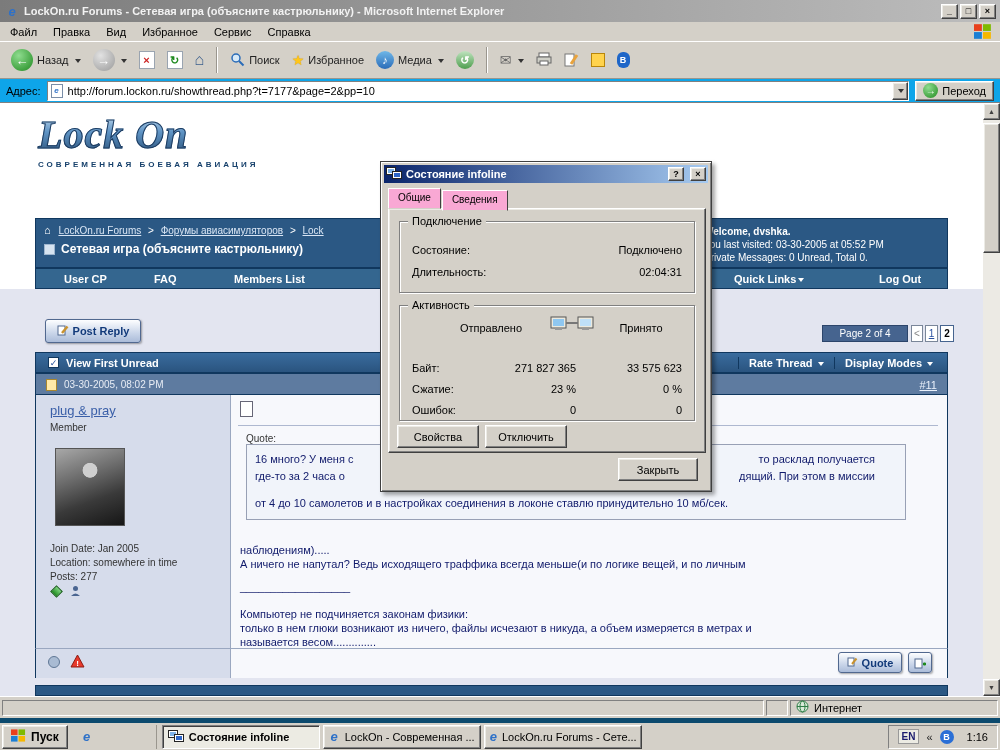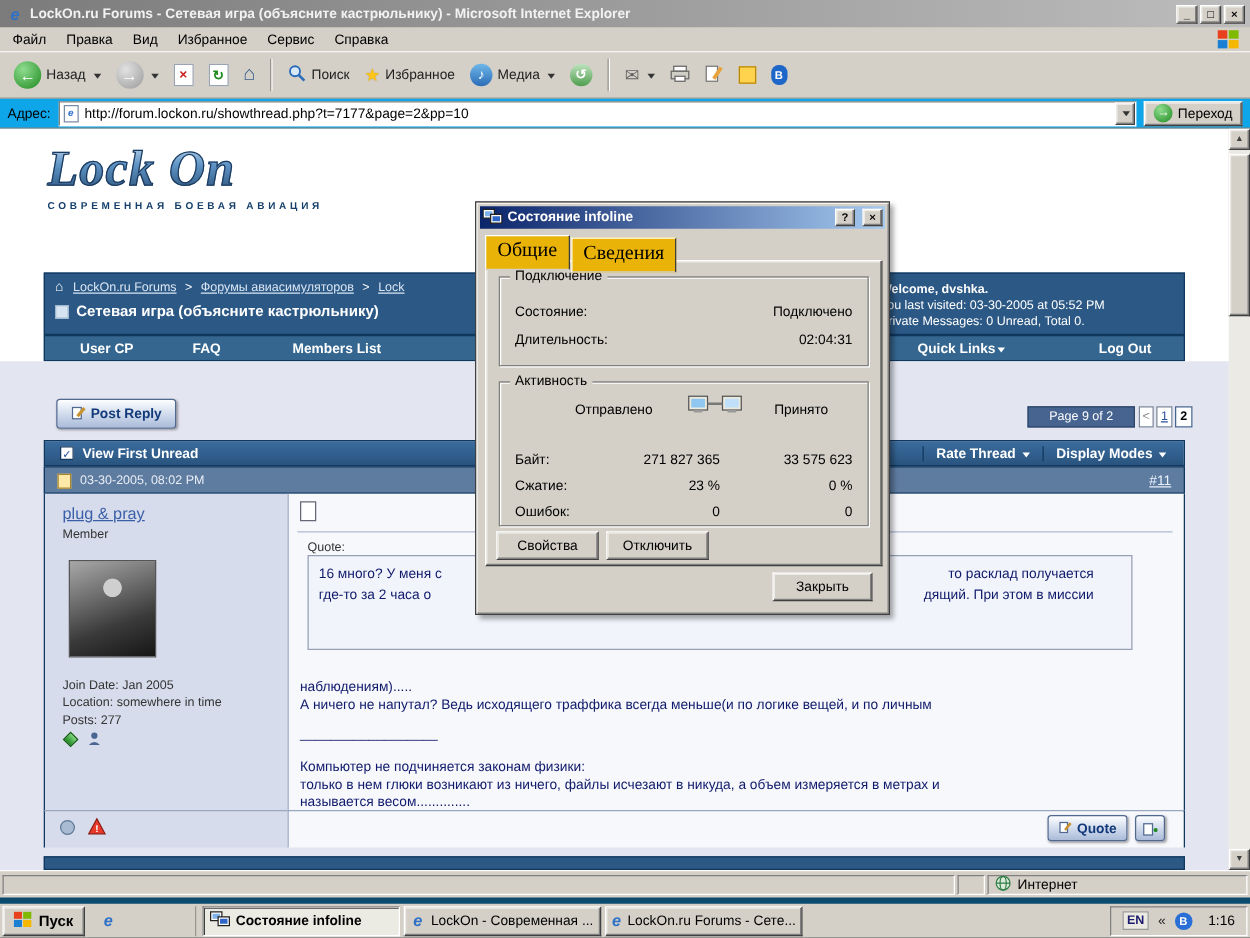--- a/index.html
+++ b/index.html
@@ -121,21 +121,21 @@
   .sthumb{position:absolute;left:0;top:20px;width:17px;height:130px;}
 
   
   .dialog{left:380px;top:161px;width:332px;height:331px;background:#D4D0C8;z-index:50;
     border:1px solid #404040;box-shadow:inset 1px 1px 0 #FFFFFF,inset -1px -1px 0 #808080,3px 3px 4px rgba(0,0,0,.35);}
   .dlg-title{position:absolute;left:3px;top:3px;width:324px;height:18px;
     background:linear-gradient(90deg,#0A246A,#A6CAF0);display:flex;align-items:center;padding:0 2px;gap:4px;}
   .dlg-text{flex:1;color:#fff;font-weight:bold;font-size:11px;}
   .dlg-btn{width:16px;height:14px;font-size:9px;font-weight:bold;display:flex;align-items:center;justify-content:center;margin-left:2px;}
   .tabs{position:absolute;left:7px;top:28px;display:flex;z-index:3;}
-  .tab{font-size:16px;padding:3px 9px;background:#eab308;border:1px solid;border-color:#FFFFFF #404040 #D4D0C8 #FFFFFF;margin-right:1px;font-family:Liberation Serif, serif;}
+  .tab{font-size:10px;padding:3px 9px;background:#f9a8d4;border:1px solid;border-color:#FFFFFF #404040 #D4D0C8 #FFFFFF;margin-right:1px;}
   .tab.active{position:relative;top:-2px;padding-bottom:5px;}
   .tabpage{position:absolute;left:7px;top:46px;width:318px;height:245px;background:#D4D0C8;
     border:1px solid;border-color:#FFFFFF #404040 #404040 #FFFFFF;box-shadow:inset -1px -1px 0 #808080,inset 1px 1px 0 #ECEBE5;}
   .group{position:absolute;left:10px;width:296px;border:1px solid #808080;box-shadow:inset 1px 1px 0 #FFFFFF,1px 1px 0 #FFFFFF;}
   .glabel{position:absolute;top:-7px;left:8px;background:#D4D0C8;padding:0 4px;font-size:11px;}
   .grow{position:absolute;left:0;width:100%;padding:0 12px;display:flex;justify-content:space-between;font-size:11px;}
   .act-lab{position:absolute;font-size:11px;}
   .al{position:absolute;left:12px;font-size:11px;}
   .as{position:absolute;left:76px;width:100px;text-align:right;font-size:11px;}
   .ar{position:absolute;left:182px;width:100px;text-align:right;font-size:11px;}
@@ -313,21 +313,21 @@
 
     <div class="abs imgbtn" style="left:45px;top:216px;width:96px;height:24px;">
       <span><svg width="12" height="12">
             <rect x="1" y="2" width="7" height="9" fill="#fff" stroke="#51688F"></rect>
             <line x1="10.5" y1="2.5" x2="5" y2="9" stroke="#C8922F" stroke-width="2.5"></line>
           </svg></span>
       <span>Post Reply</span>
     </div>
 
     <div class="abs pagebadge" style="left:822px;top:222px;width:86px;height:17px;">
-      <span>Page 9 of 2</span>
+      <span>Page 2 of 4</span>
     </div>
     <span class="abs pgbox dim" style="left:911px;top:222px;width:12px;height:17px;">&lt;</span>
     <a href="#" class="abs pgbox link" style="left:925px;top:222px;width:13px;height:17px;">1</a>
     <span class="abs pgbox cur" style="left:940px;top:222px;width:14px;height:17px;">2</span>
 
     <div class="abs threadbar">
       <span class="vfu-icon">✓</span>
       <a href="#" class="vfu" style="color:#fff;text-decoration:none;">View First Unread</a>
       <span class="tb-btn" style="left:702px;">
           <span>Rate Thread</span>
@@ -368,20 +368,21 @@
 
     <div class="abs qbox">
       <div class="qrow">
         <span>16 много? У меня с</span>
         <span class="qr">то расклад получается</span>
       </div>
       <div class="qrow">
         <span>где-то за 2 часа о</span>
         <span class="qr">дящий. При этом в миссии</span>
       </div>
+      <div class="ql3">от 4 до 10 самолетов и в настройках соединения в локоне ставлю принудительно 10 мб/сек.</div>
     </div>
 
     <div class="abs pbody">
       <div>наблюдениям).....</div>
       <div>А ничего не напутал? Ведь исходящего траффика всегда меньше(и по логике вещей, и по личным</div>
     </div>
 
     <div class="sig" style="top:478px;">__________________</div>
     <div class="sig" style="top:505px;">Компьютер не подчиняется законам физики:</div>
     <div class="sig" style="top:519px;">только в нем глюки возникают из ничего, файлы исчезают в никуда, а объем измеряется в метрах и</div>

